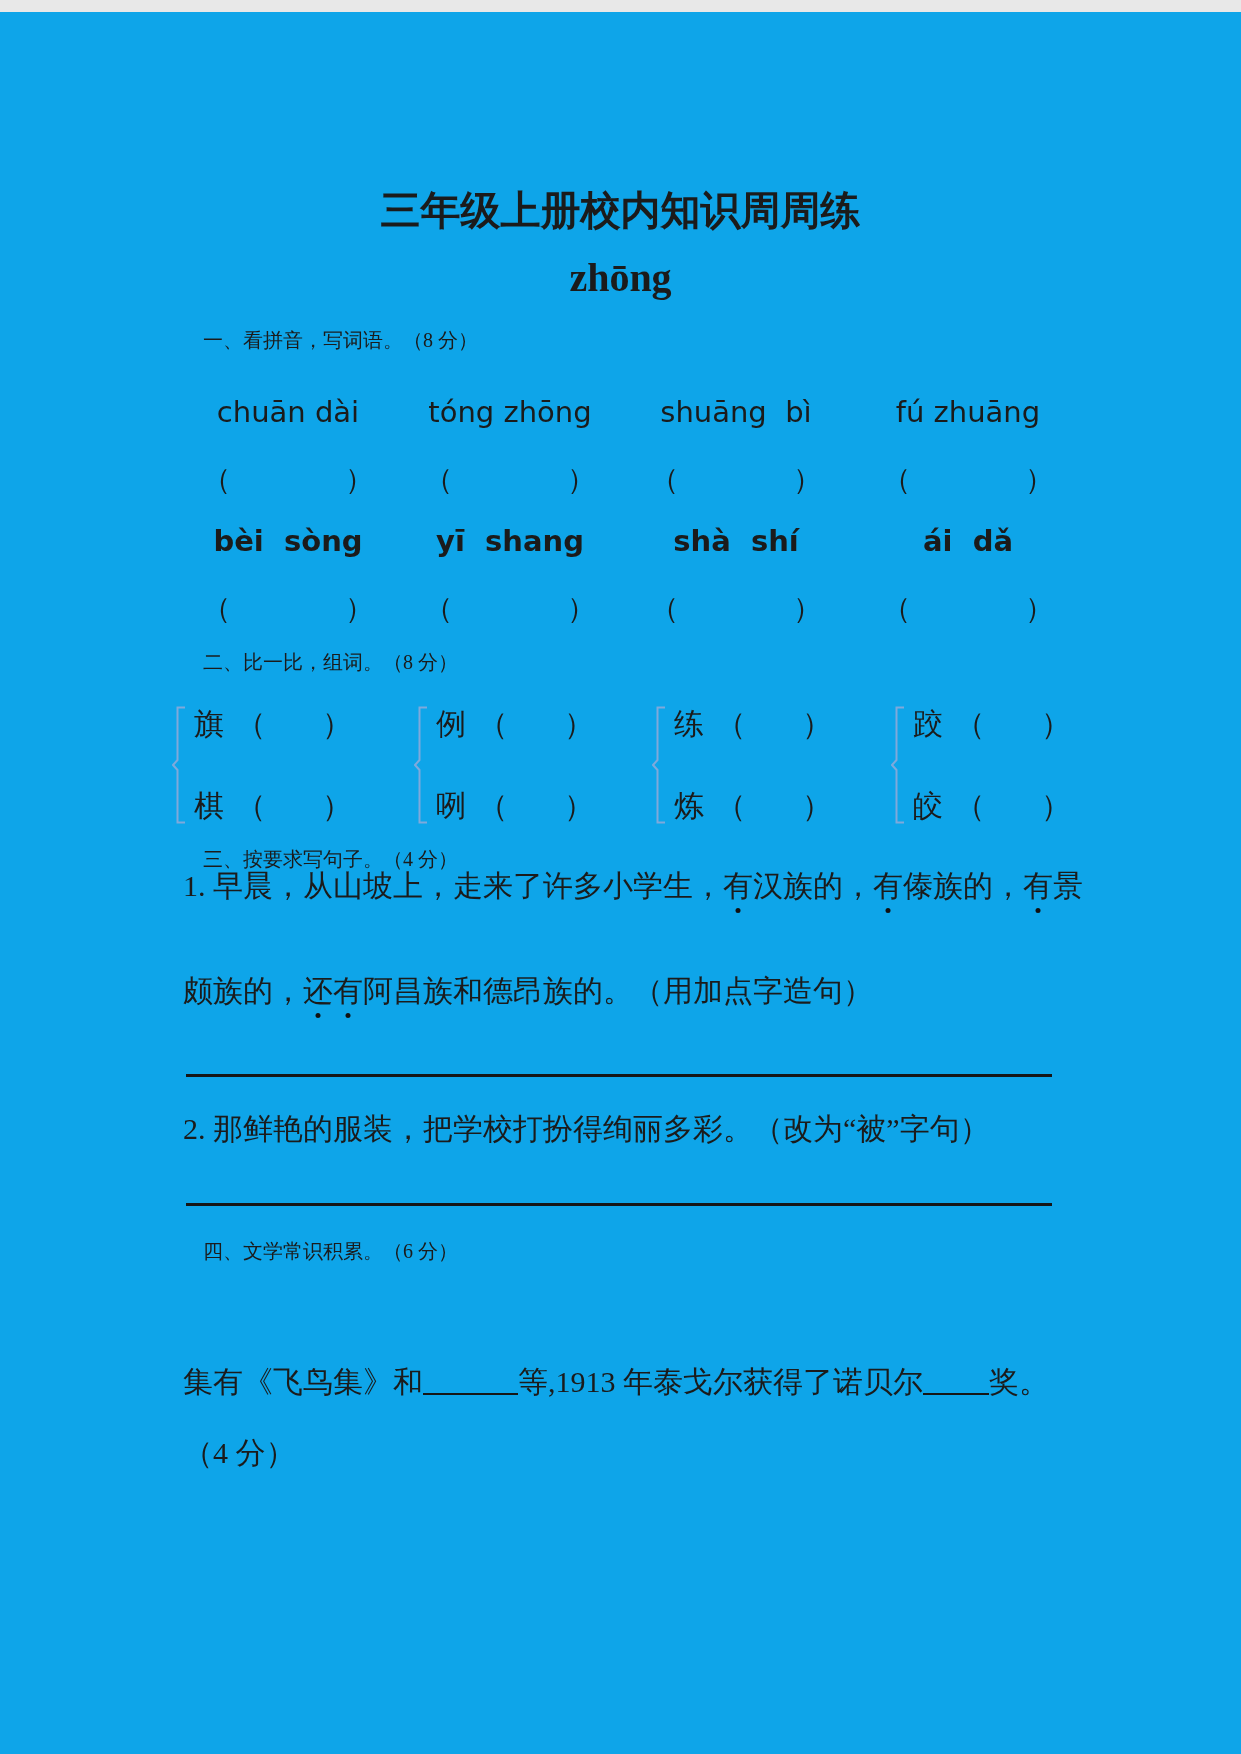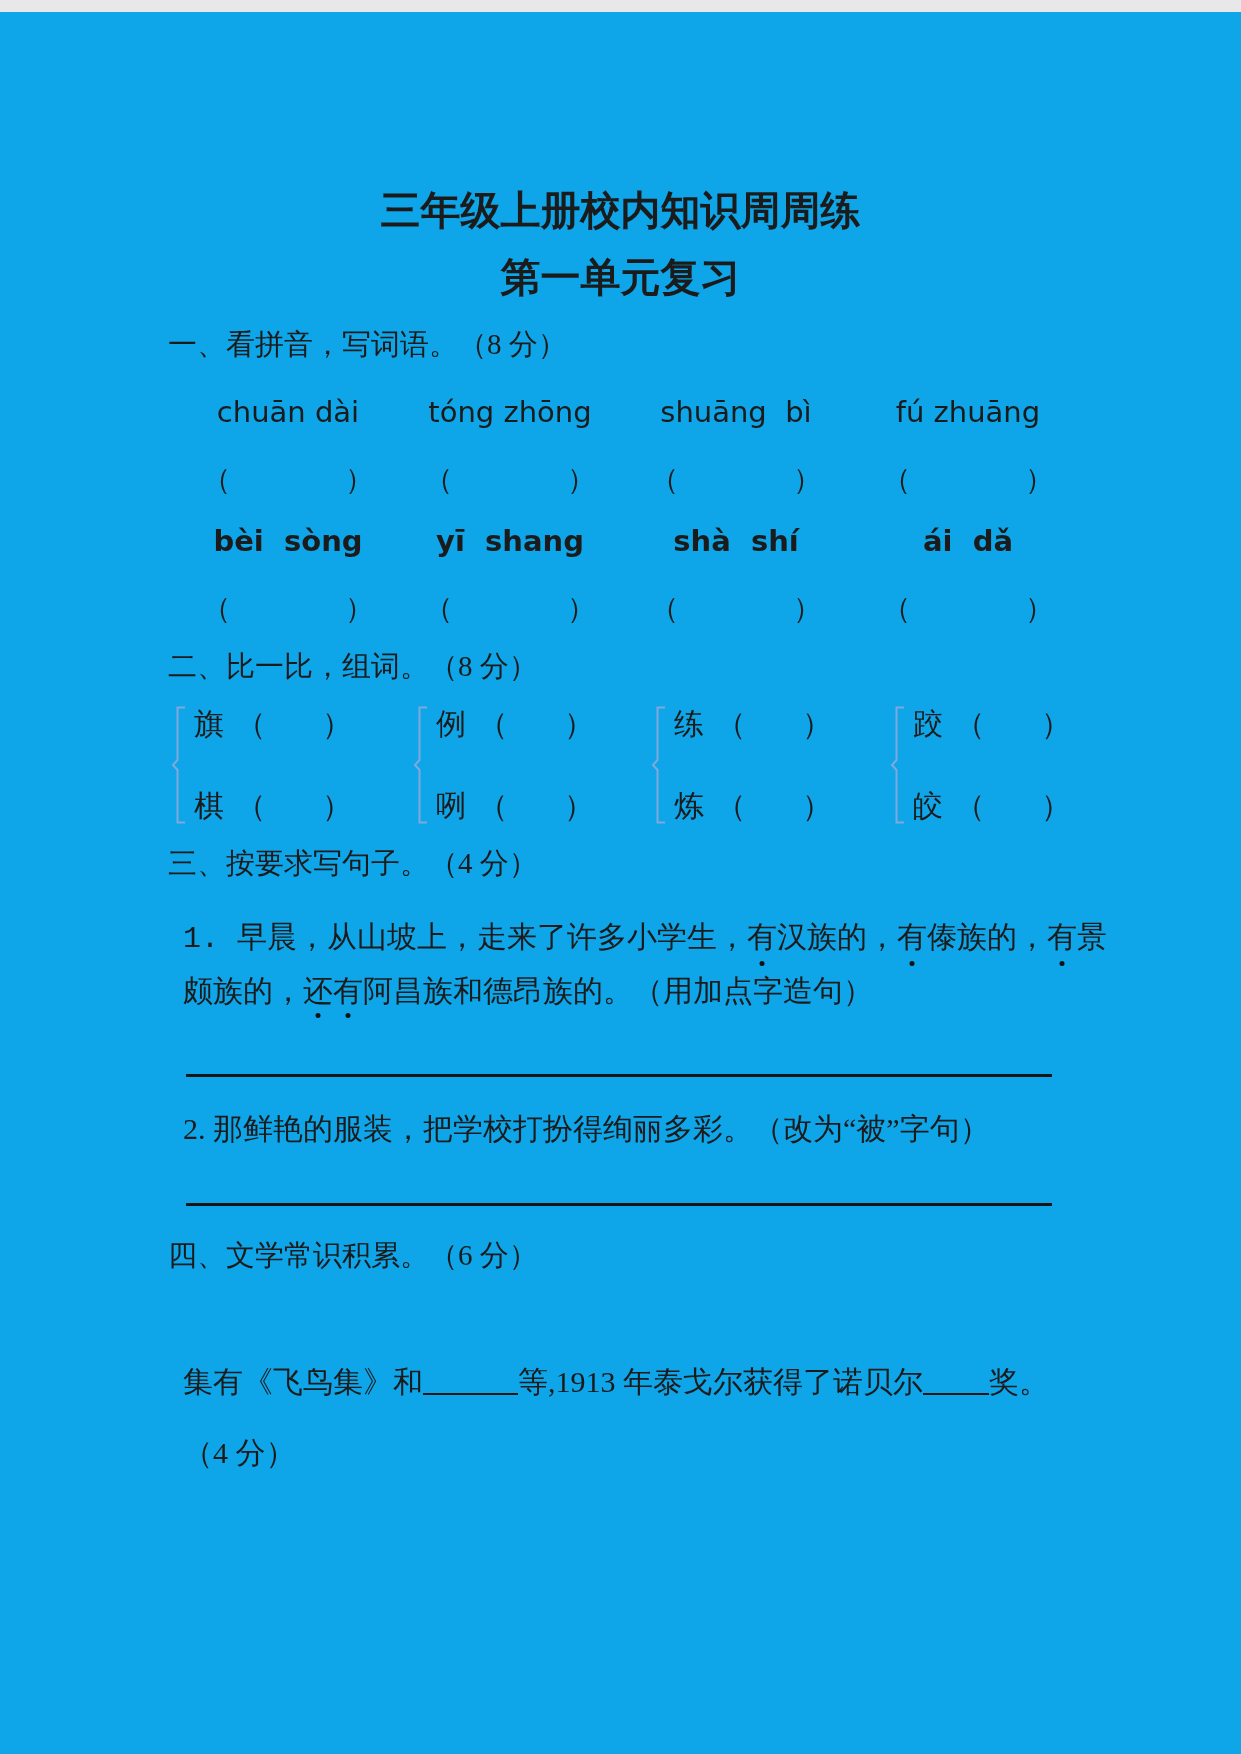--- a/index.html
+++ b/index.html
@@ -18,21 +18,21 @@
   .title,.subtitle{
     left:0;width:100%;text-align:center;
     font-weight:bold;font-size:40px;line-height:1.15;
     margin:0;
   }
   .title{top:176px;}
   .subtitle{top:243px;}
 
   
   .sec-heading{
-    left:168px;font-size:29px;line-height:1.1;white-space:pre;
+    left:203px;font-size:20px;line-height:1.1;white-space:pre;
   }
   #s1h{top:317px;} #s2h{top:639px;} #s3h{top:836px;} #s4h{top:1228px;}
 
   
   .pyrow{left:172px;width:900px;height:44px;}
   #py1{top:383px;} #pr1{top:448px;} #py2{top:512px;font-weight:bold;} #pr2{top:577px;}
   .pyrow .cell{
     position:absolute;top:0;width:172px;text-align:center;
     font-size:29px;white-space:pre;
   }
@@ -44,21 +44,21 @@
   #pairs{top:694px;left:172px;width:900px;height:132px;}
   .pair-group{position:absolute;top:0;display:flex;gap:8px;}
   .g1{left:0;} .g2{left:242px;} .g3{left:480px;} .g4{left:719px;}
   .pair-col{display:flex;flex-direction:column;justify-content:space-between;height:118px;}
   .pair-row{display:flex;align-items:center;font-size:30px;height:36px;}
   .pair-row .char{margin-right:12px;}
   .pair-parens{display:flex;justify-content:space-between;width:116px;}
 
   
   .qline{left:183px;font-size:30px;line-height:1.2;white-space:pre;}
-  #q1l1{top:909px;font-family:Liberation Mono, monospace;} #q1l2{top:961px;}
+  #q1l1{top:856px;} #q1l2{top:961px;}
   #q2{top:1099px;}
   #f1l1{top:1289px;} #f1l2{top:1352px;} #f1l3{top:1423px;}
   #f2l1{top:1484px;} #f2l2{top:1549px;}
 
   
   .answer-line{left:186px;width:866px;height:0;border-top:3px solid #161616;}
   #hr1{top:1062px;} #hr2{top:1191px;}
 
   
   .blank{
@@ -74,21 +74,21 @@
     transform:translateX(-50%);
     width:5px;height:5px;border-radius:50%;background:#111;
   }
 </style>
 </head>
 <body>
 
 <div class="page">
 
   <h1 class="abs title">三年级上册校内知识周周练</h1>
-  <h2 class="abs subtitle">第一单元复习</h2>
+  <h2 class="abs subtitle">zhōng</h2>
 
   <div class="abs sec-heading" id="s1h">一、看拼音，写词语。（8 分）</div>
 
   <div class="abs pyrow" id="py1">
     <div class="cell pinyin c1">chuān dài</div>
     <div class="cell pinyin c2">tóng zhōng</div>
     <div class="cell pinyin c3">shuāng  bì</div>
     <div class="cell pinyin c4">fú zhuāng</div>
   </div>
 

